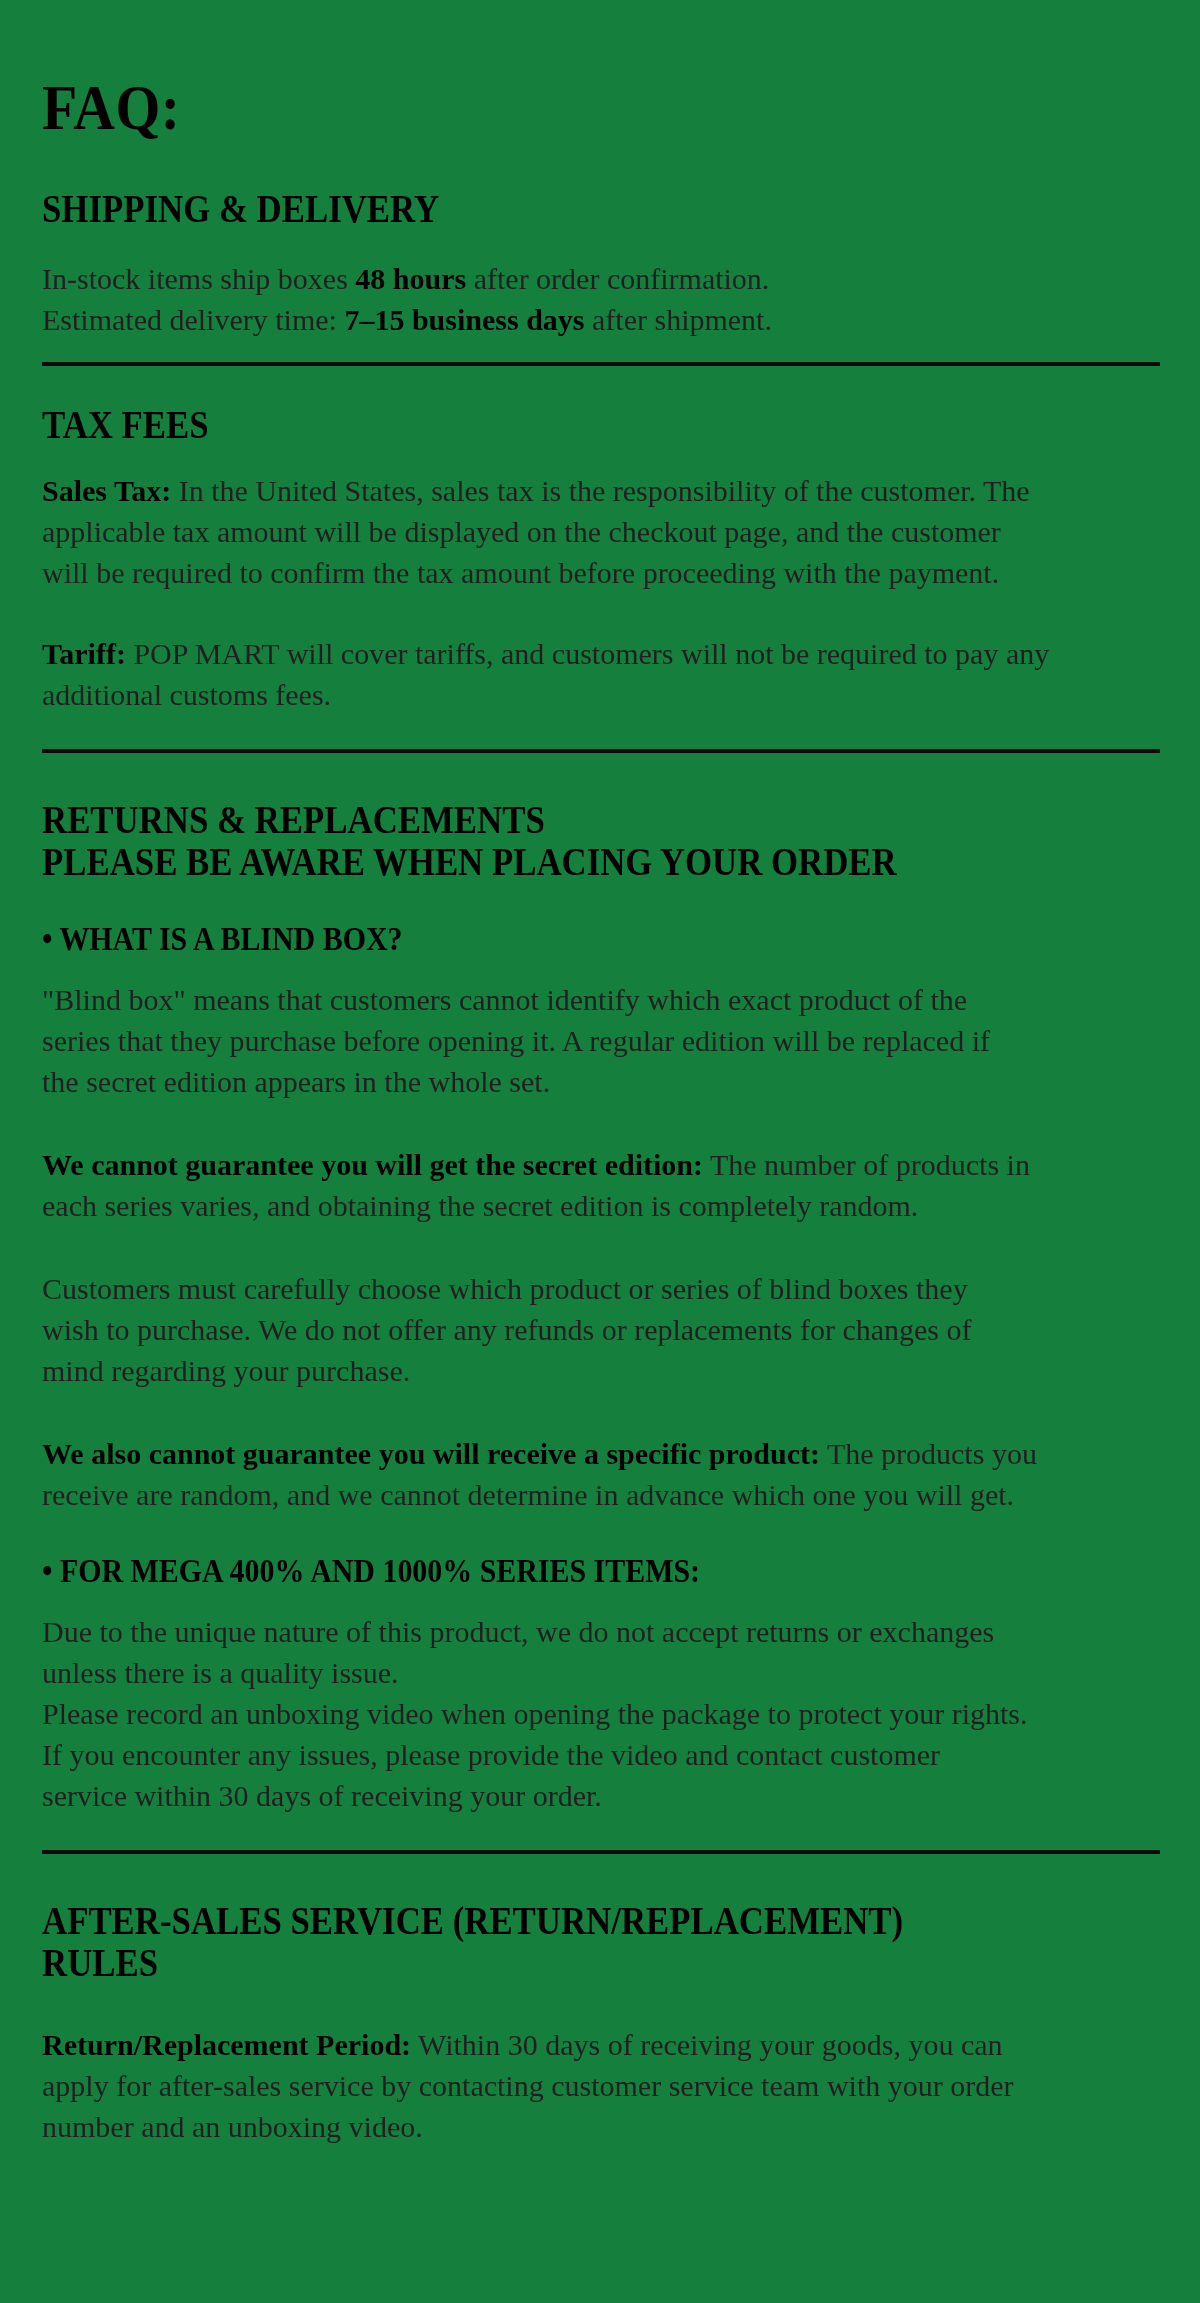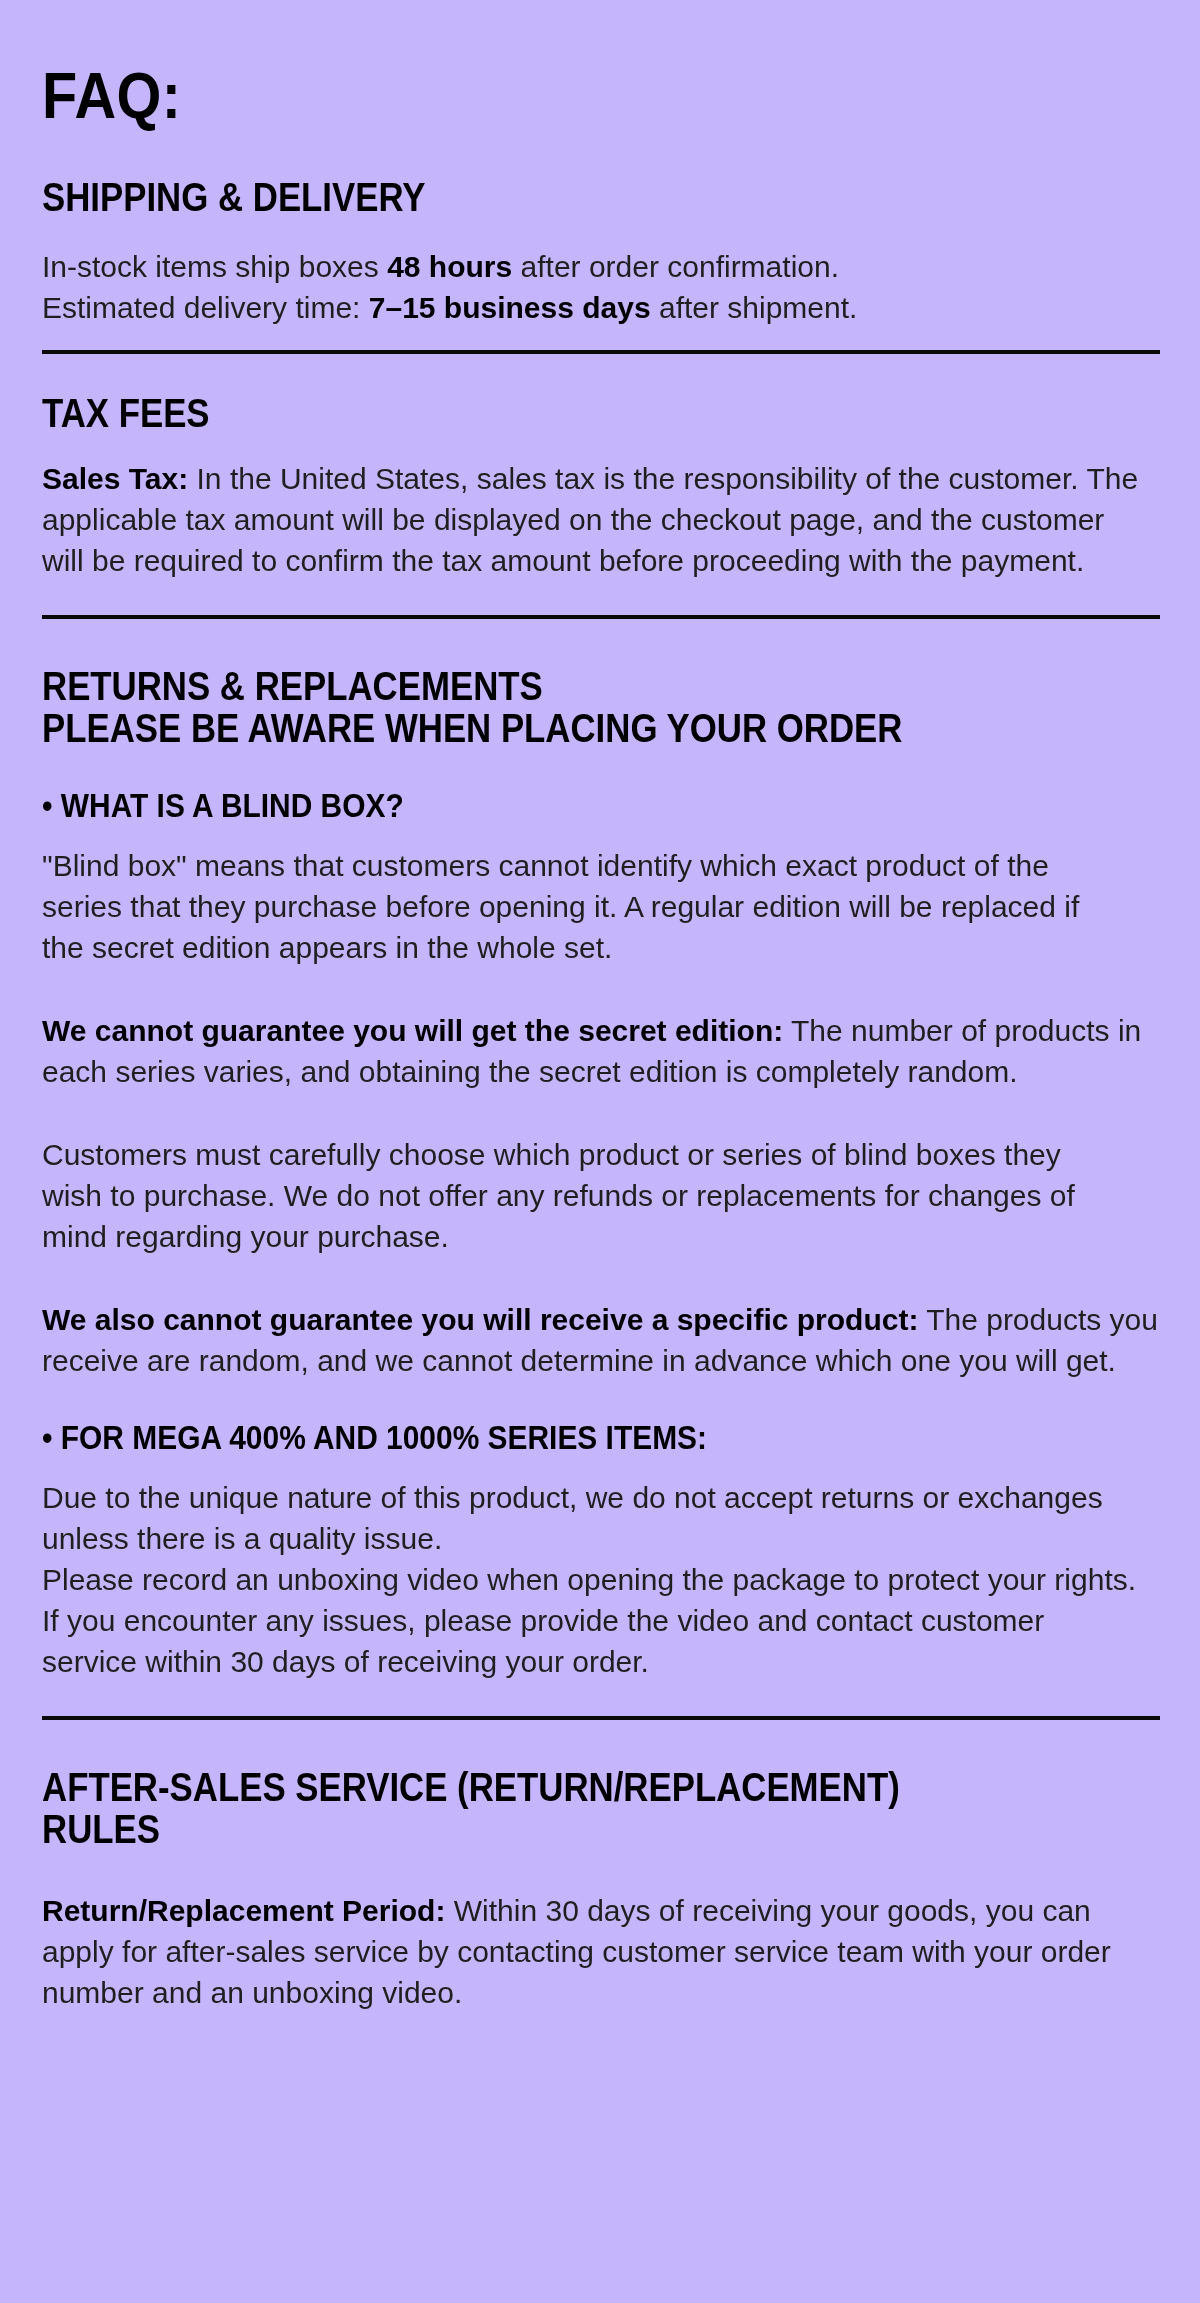--- a/index.html
+++ b/index.html
@@ -2,24 +2,24 @@
 <html><head>
 <meta charset="utf-8">
 <title>FAQ</title>
 <style>
   html, body { margin: 0; padding: 0; background: #ffffff; }
   .page {
     position: relative;
     width: 1200px;
     height: 2303px;
     overflow: hidden;
-    background: #c4b5fd;
+    background: #15803d;
     box-sizing: border-box;
-    padding: 0 28px 0 42px;
-    font-family: Liberation Sans, sans-serif;
+    padding: 12px 28px 0 42px;
+    font-family: Liberation Serif, serif;
   }
   h1, h2, h3, p { margin: 0; padding: 0; }
 
   h1 {
     font-size: 64px;
     line-height: 68px;
     font-weight: 700;
     color: #000000;
     letter-spacing: 0.5px;
     transform: scaleX(0.90);
@@ -82,20 +82,22 @@
   <h2 class="mt46">SHIPPING &amp; DELIVERY</h2>
   <p class="mt28"><span>In-stock items ship boxes </span><b>48 hours</b><span> after order confirmation.
 Estimated delivery time: </span><b>7–15 business days</b><span> after shipment.</span></p>
 
   <hr class="mt22">
 
   <h2 class="mt38">TAX FEES</h2>
   <p class="mt16"><b>Sales Tax:</b><span> In the United States, sales tax is the responsibility of the customer. The
 applicable tax amount will be displayed on the checkout page, and the customer
 will be required to confirm the tax amount before proceeding with the payment.</span></p>
+  <p class="mt40"><b>Tariff:</b><span> POP MART will cover tariffs, and customers will not be required to pay any
+additional customs fees.</span></p>
 
   <hr class="mt34">
 
   <h2 class="mt46">RETURNS &amp; REPLACEMENTS
 PLEASE BE AWARE WHEN PLACING YOUR ORDER</h2>
   <h3 class="mt38">• WHAT IS A BLIND BOX?</h3>
   <p class="mt22"><span>"Blind box" means that customers cannot identify which exact product of the
 series that they purchase before opening it. A regular edition will be replaced if
 the secret edition appears in the whole set.</span></p>
   <p class="mt30"><b>We cannot guarantee you will get the secret edition:</b><span> The number of products in

